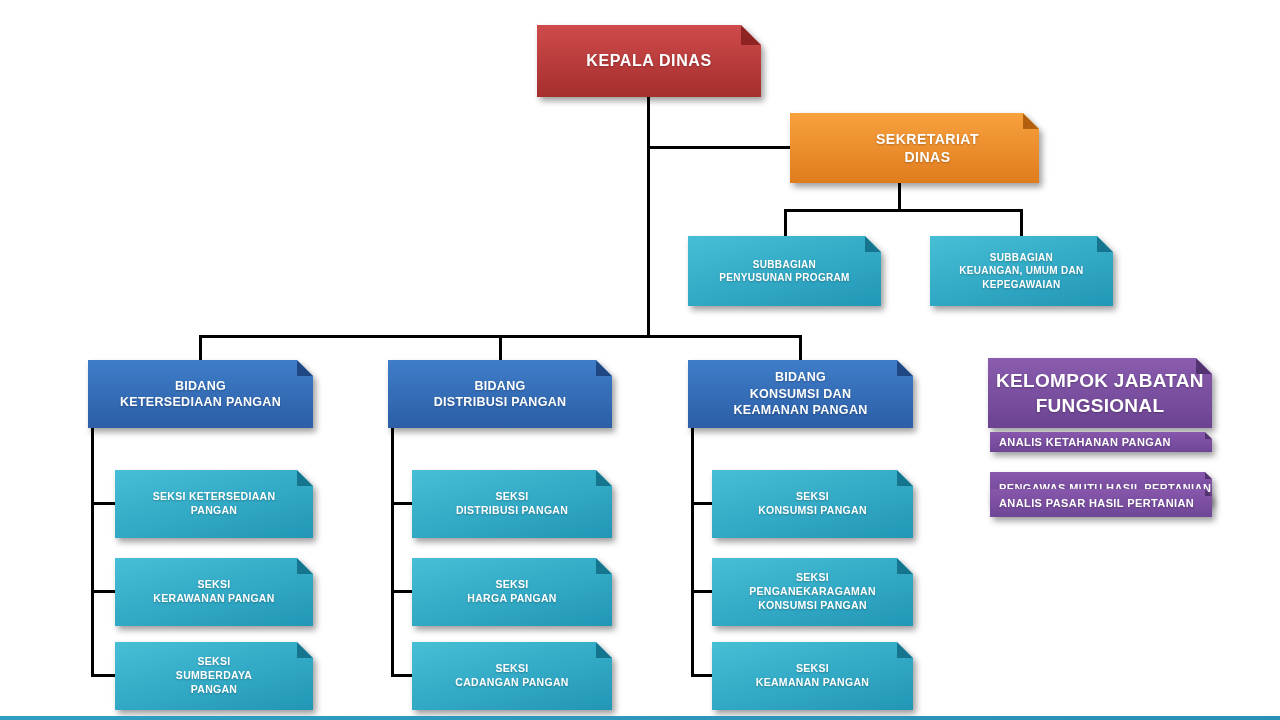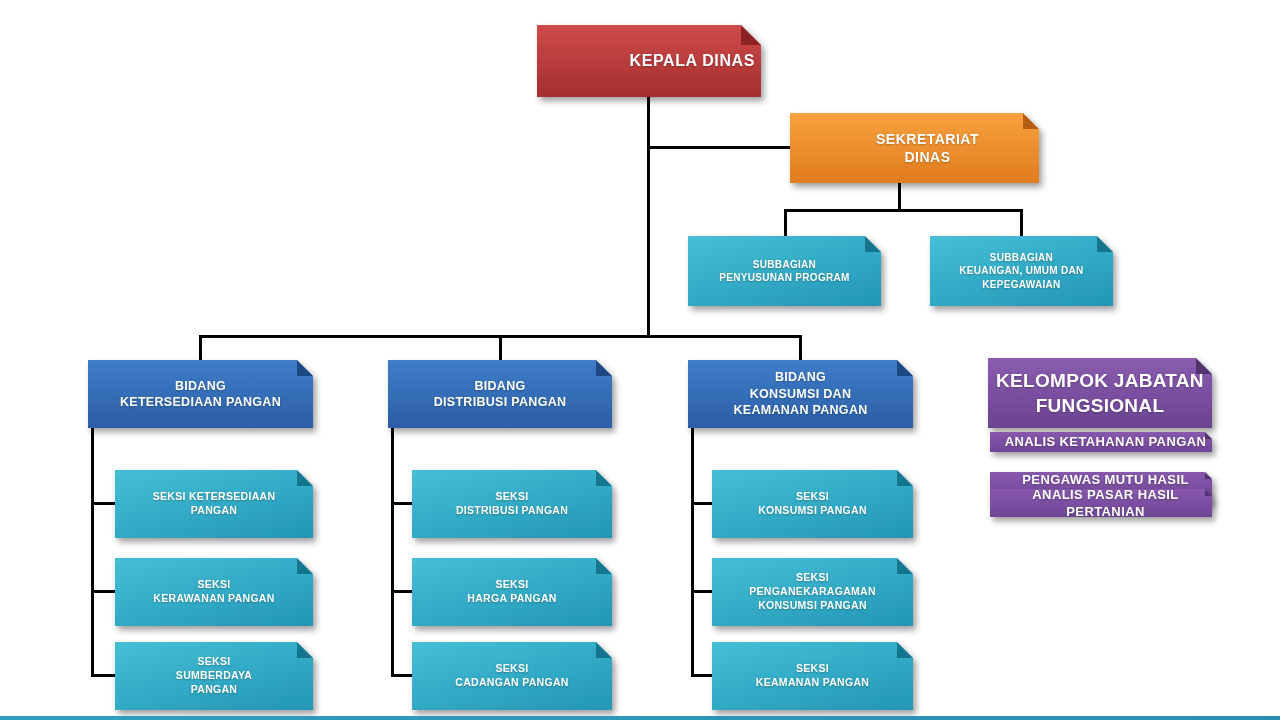--- a/index.html
+++ b/index.html
@@ -44,21 +44,21 @@
     right: 0;
     width: 16px;
     height: 16px;
     clip-path: polygon(0 0, 100% 100%, 0 100%);
   }
   .box.big-fold { clip-path: polygon(0 0, calc(100% - 20px) 0, 100% 20px, 100% 100%, 0 100%); }
   .box.big-fold::after { width: 20px; height: 20px; }
   .box.small-fold { clip-path: polygon(0 0, calc(100% - 7px) 0, 100% 7px, 100% 100%, 0 100%); }
   .box.small-fold::after { width: 7px; height: 7px; }
 
-  .red    { background: linear-gradient(180deg, #cf4b4b 0%, #a52e2e 100%); justify-content: flex-end; }
+  .red    { background: linear-gradient(180deg, #cf4b4b 0%, #a52e2e 100%); }
   .red::after    { background: #8e2323; }
   .orange { background: linear-gradient(180deg, #f8a13f 0%, #e07c1d 100%); padding-left: 26px; }
   .orange::after { background: #b35f10; }
   .teal   { background: linear-gradient(165deg, #46bfd6 0%, #2196b6 100%); }
   .teal::after   { background: #15758f; }
   .blue   { background: linear-gradient(180deg, #3f7dc9 0%, #2b5ea6 100%); }
   .blue::after   { background: #1e4784; }
   .purple { background: linear-gradient(180deg, #8a5cae 0%, #6b4391 100%); }
   .purple::after { background: #52326f; }
   .purple-item { background: linear-gradient(180deg, #8757ab 0%, #6f4697 100%); }
@@ -73,22 +73,22 @@
     text-shadow: 0 1px 2px rgba(0,0,0,0.25);
     padding: 0 6px;
   }
   .t-kepala     { font-size: 16px; letter-spacing: 0.6px; }
   .t-sekretariat{ font-size: 14px; letter-spacing: 0.5px; }
   .t-subbagian  { font-size: 10px; }
   .t-bidang     { font-size: 12.5px; }
   .t-kelompok   { font-size: 19px; }
   .t-seksi      { font-size: 10.5px; }
   .t-pitem {
-    font-size: 13px;
-    text-align: center;
+    font-size: 11px;
+    text-align: left;
     width: 100%;
     padding: 0 0 0 9px;
     letter-spacing: 0.4px;
   }
   .box.left-align { justify-content: flex-start; text-align: left; }
 
   
   .bottom-strip {
     position: absolute;
     left: 0; top: 716px;

